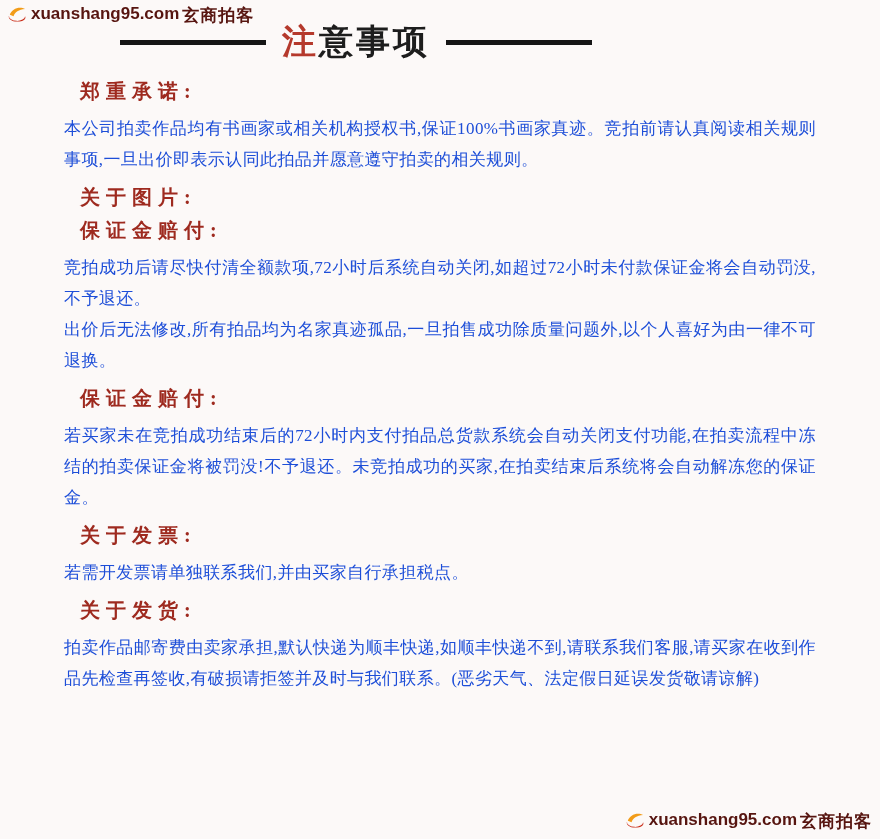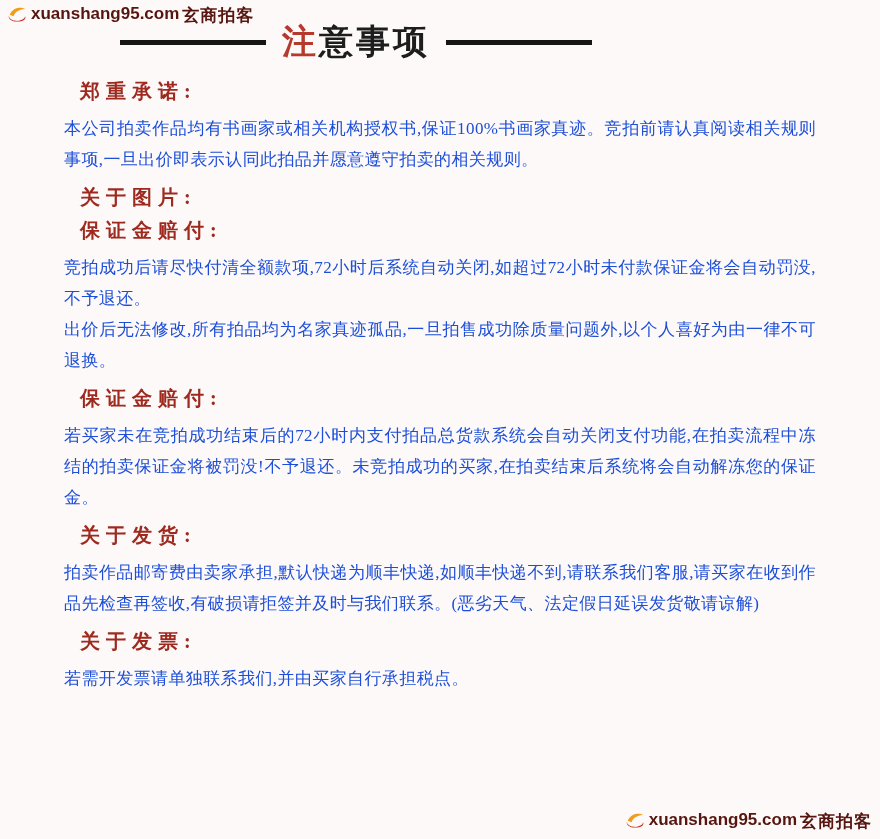--- a/index.html
+++ b/index.html
@@ -118,27 +118,27 @@
     <p>竞拍成功后请尽快付清全额款项,72小时后系统自动关闭,如超过72小时未付款保证金将会自动罚没,不予退还。</p>
     <p>出价后无法修改,所有拍品均为名家真迹孤品,一旦拍售成功除质量问题外,以个人喜好为由一律不可退换。</p>
   </section>
 
   <section class="section">
     <h2>保证金赔付:</h2>
     <p>若买家未在竞拍成功结束后的72小时内支付拍品总货款系统会自动关闭支付功能,在拍卖流程中冻结的拍卖保证金将被罚没!不予退还。未竞拍成功的买家,在拍卖结束后系统将会自动解冻您的保证金。</p>
   </section>
 
   <section class="section">
-    <h2>关于发货:</h2>
-    <p>拍卖作品邮寄费由卖家承担,默认快递为顺丰快递,如顺丰快递不到,请联系我们客服,请买家在收到作品先检查再签收,有破损请拒签并及时与我们联系。(恶劣天气、法定假日延误发货敬请谅解)</p>
+    <h2>关于发票:</h2>
+    <p>若需开发票请单独联系我们,并由买家自行承担税点。</p>
   </section>
 
   <section class="section">
-    <h2>关于发票:</h2>
-    <p>若需开发票请单独联系我们,并由买家自行承担税点。</p>
+    <h2>关于发货:</h2>
+    <p>拍卖作品邮寄费由卖家承担,默认快递为顺丰快递,如顺丰快递不到,请联系我们客服,请买家在收到作品先检查再签收,有破损请拒签并及时与我们联系。(恶劣天气、法定假日延误发货敬请谅解)</p>
   </section>
 
 </main>
 
 <div class="logo logo-bottom">
   <span style="display:inline-flex;">
     <svg width="22" height="18" viewBox="0 0 24 20" aria-hidden="true">
       <path d="M3 13 a9 5.5 0 0 0 18 0.5 c1.5 3 -2 6 -9 6 c-6 0 -10 -3 -9 -6.5z" fill="#c92c17"></path>
       <path d="M4 12 C6 5 15 2 21 5.5 C14 6 9.5 9 8.2 13.5 Z" fill="#f29c18"></path>
     </svg>

